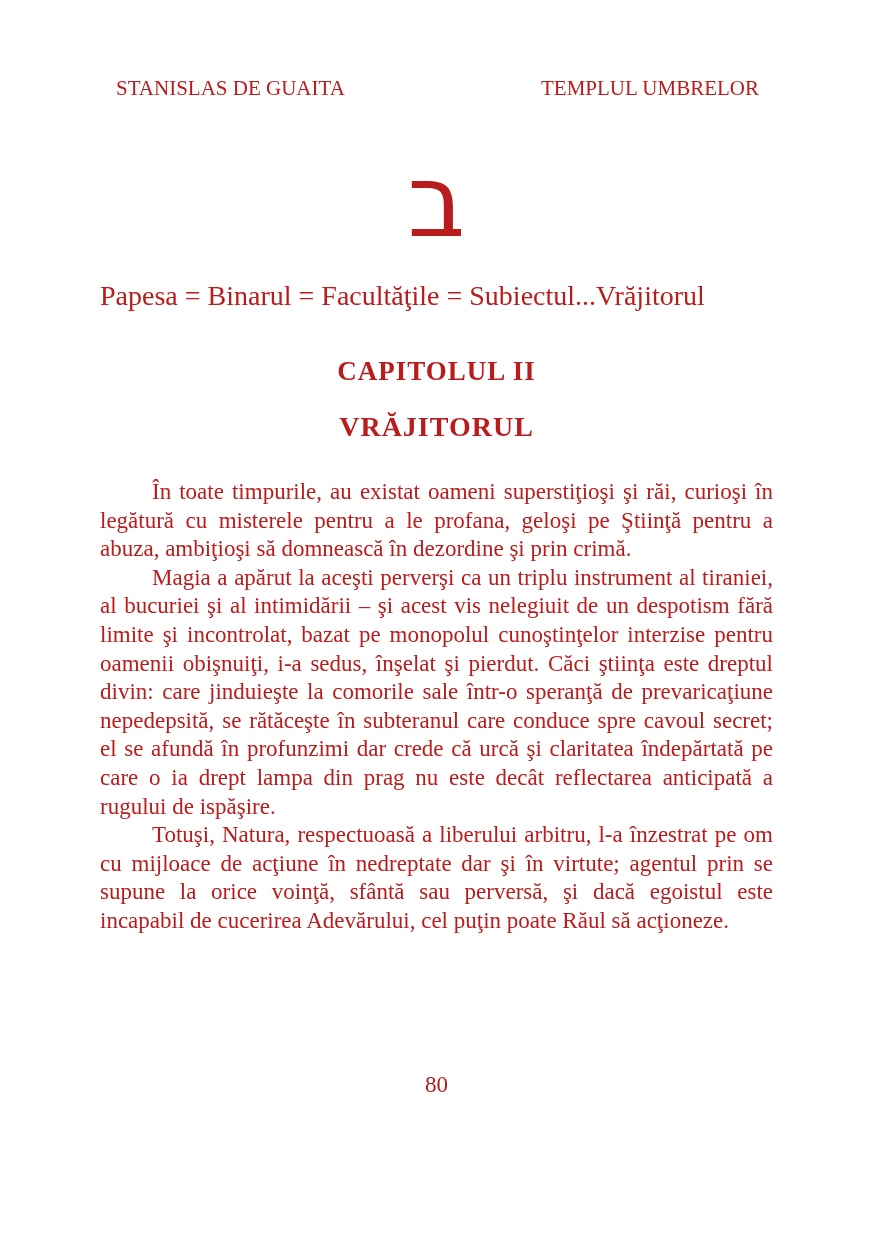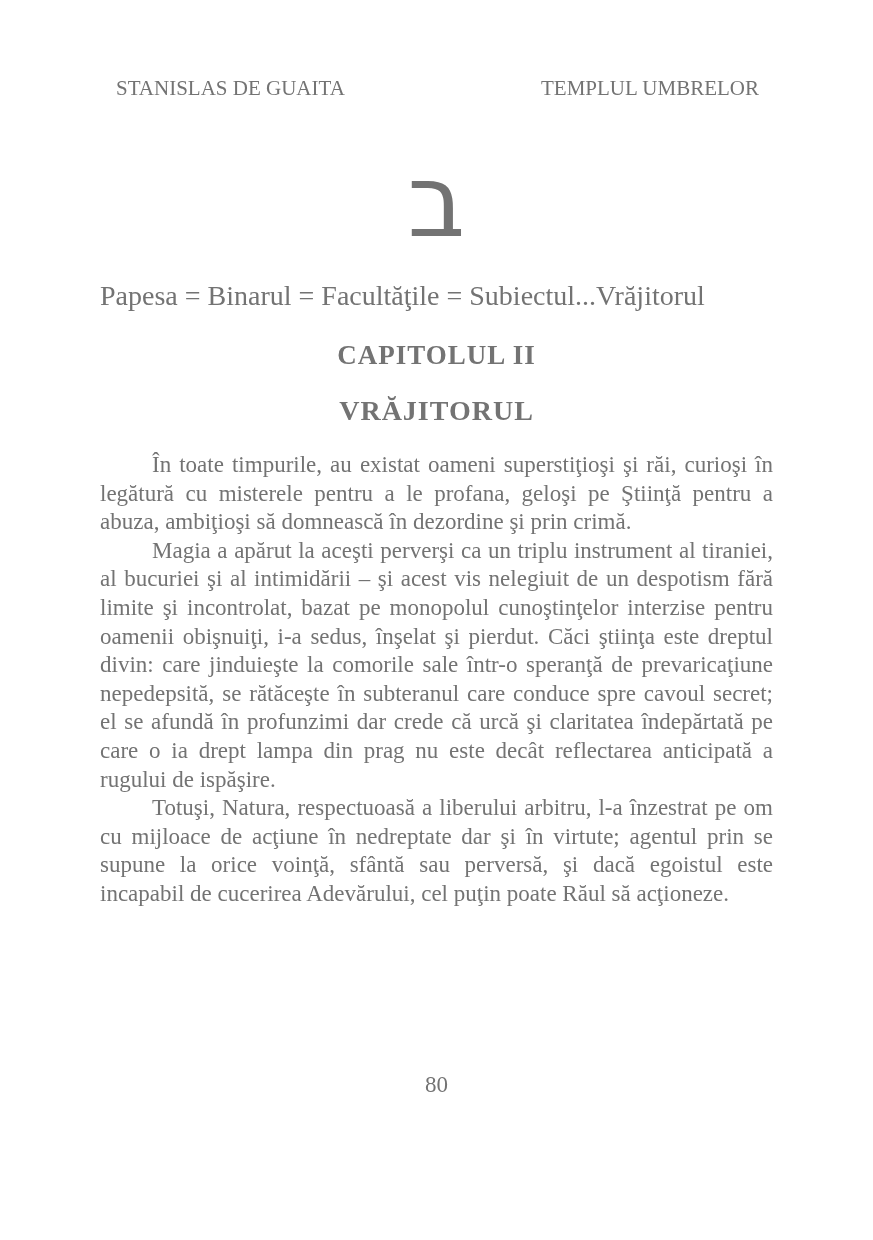--- a/index.html
+++ b/index.html
@@ -6,21 +6,21 @@
     margin: 0;
     padding: 0;
     background: #ffffff;
   }
   .page {
     position: relative;
     width: 873px;
     height: 1240px;
     margin: 0 auto;
     background: #ffffff;
-    color: #737373;
+    color: #b91c1c;
     font-family: "Liberation Serif", "DejaVu Serif", serif;
     box-sizing: border-box;
     padding: 76px 100px 0 100px;
     overflow: hidden;
   }
   .running-header {
     display: flex;
     justify-content: space-between;
     align-items: baseline;
     font-size: 21px;
@@ -39,33 +39,33 @@
     text-align: left;
     font-size: 28px;
     line-height: 32px;
     margin-top: 28px;
   }
   .chapter-number {
     text-align: center;
     font-weight: bold;
     font-size: 27px;
     line-height: 30px;
-    margin-top: 28px;
+    margin-top: 44px;
     letter-spacing: 1px;
   }
   .chapter-title {
     text-align: center;
     font-weight: bold;
     font-size: 28px;
     line-height: 30px;
     margin-top: 26px;
     letter-spacing: 1px;
   }
   .body-text {
-    margin-top: 25px;
+    margin-top: 36px;
     font-size: 23px;
     line-height: 28.6px;
   }
   .body-text p {
     margin: 0;
     text-align: justify;
     text-indent: 52px;
   }
   .page-number {
     position: absolute;

